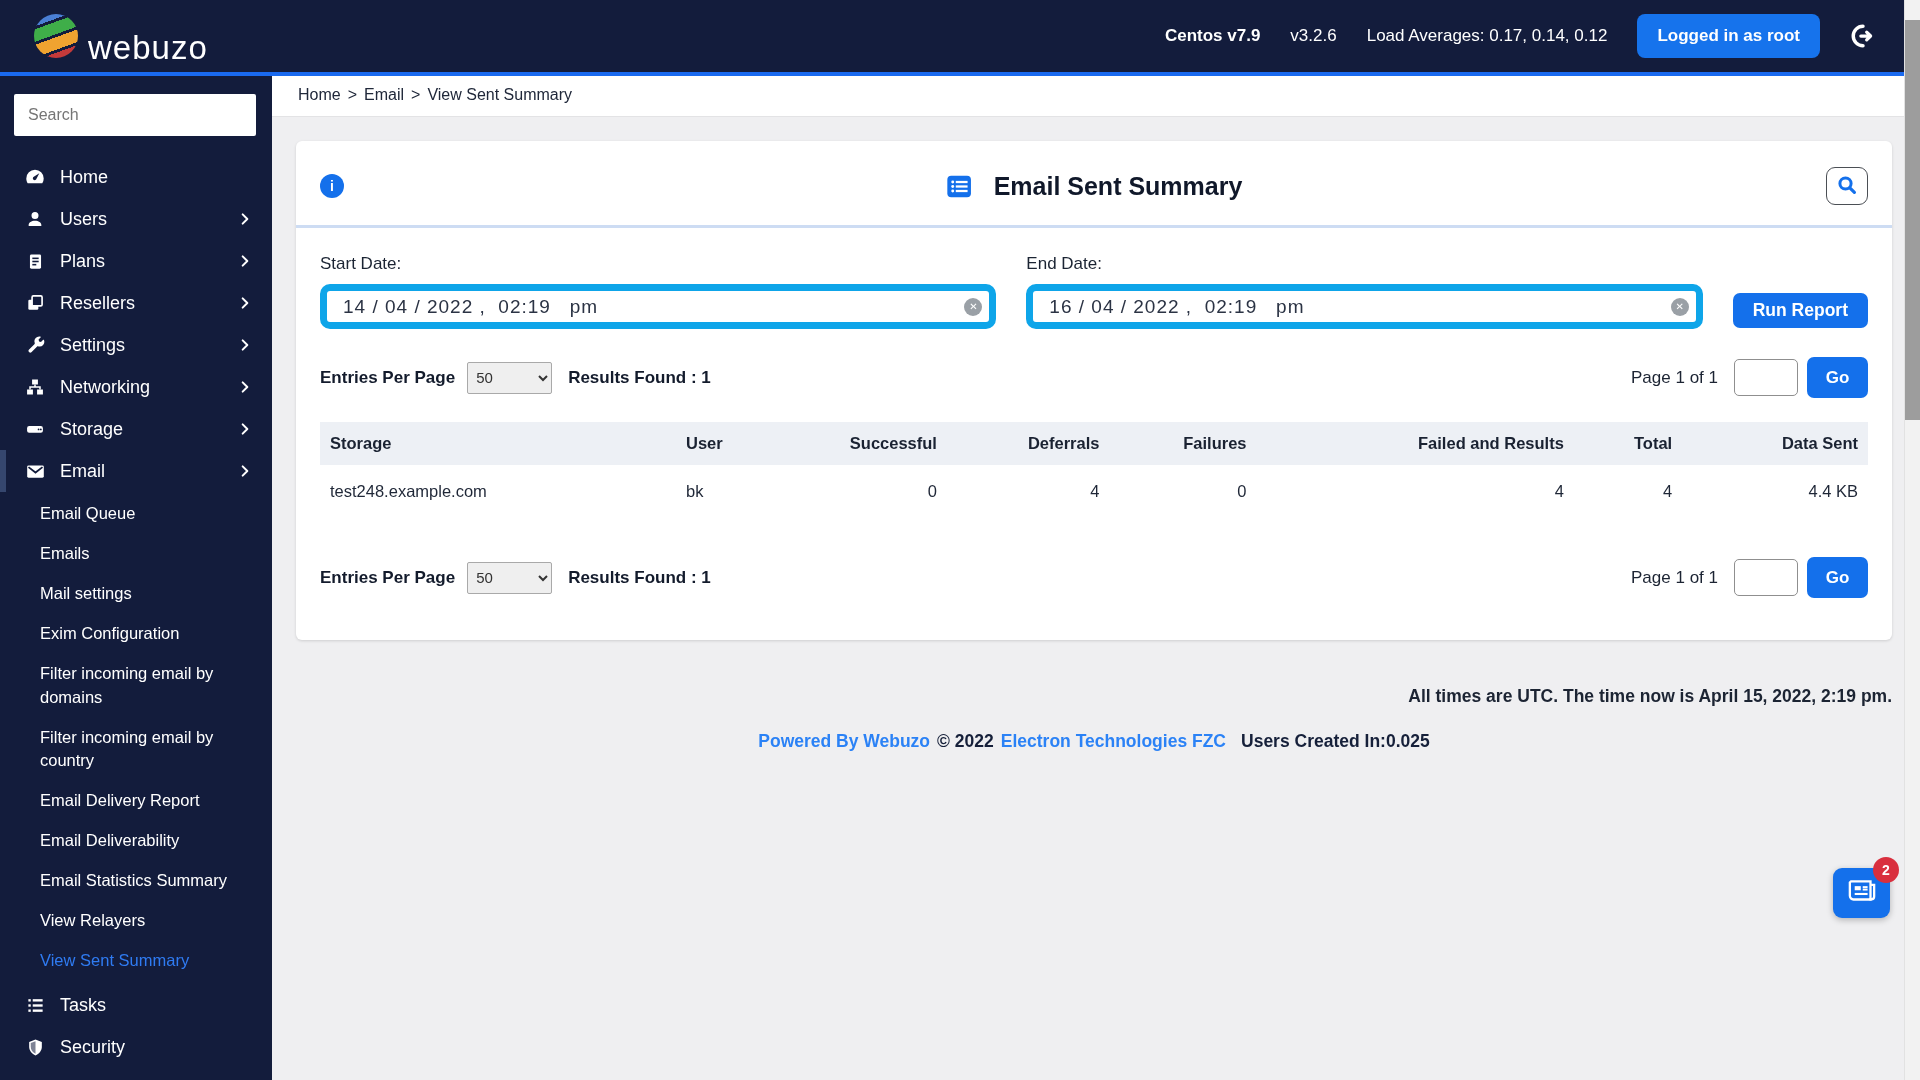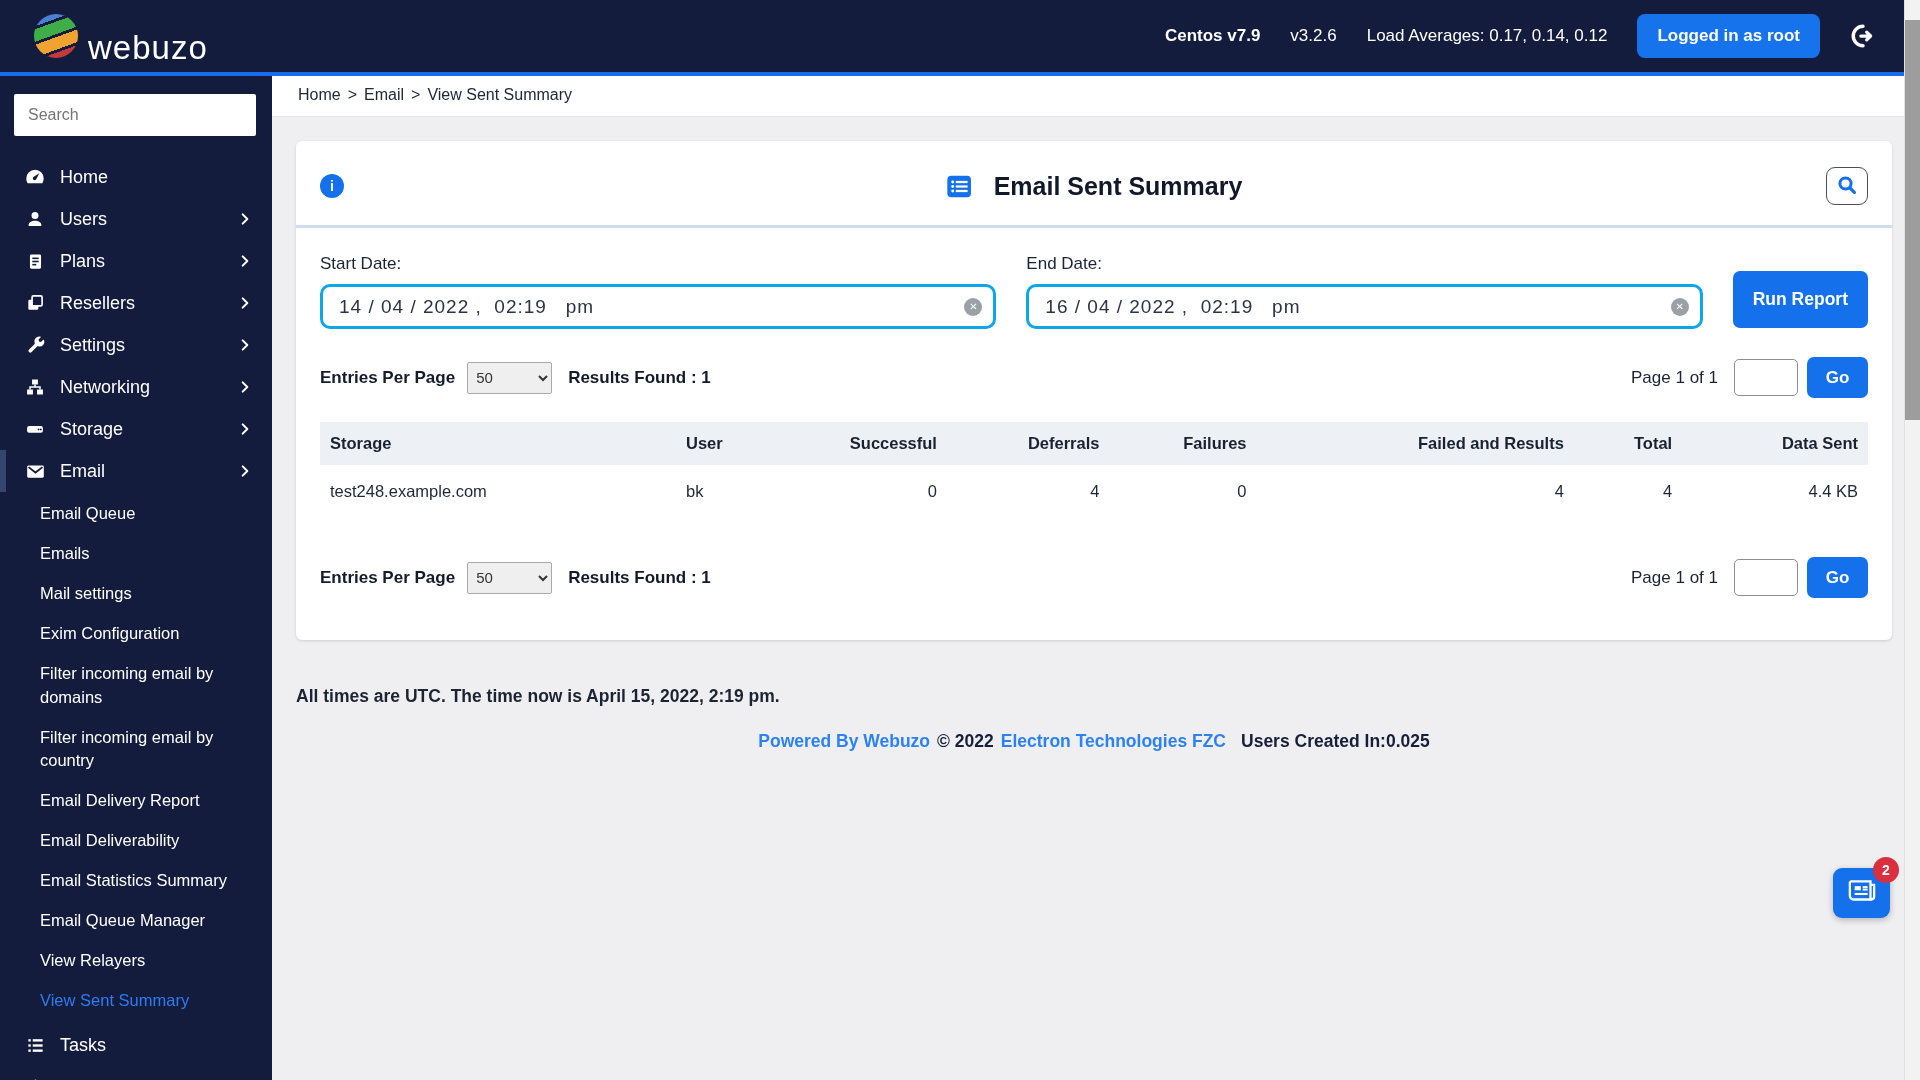--- a/index.html
+++ b/index.html
@@ -110,32 +110,32 @@
     background: #fff; border: 1.6px solid #4b4f55; border-radius: 9px;
     display: flex; align-items: center; justify-content: center; cursor: pointer;
   }
 
   
   .form-row { display: flex; align-items: flex-end; gap: 30px; padding: 26px 24px 4px; }
   .date-group { flex: 1; }
   .date-label { font-size: 17px; color: #1b2433; margin-bottom: 10px; display: block; }
   .date-wrap { position: relative; }
   .date-input {
-    width: 100%; height: 45px; border: 3px solid #0ea5e9; border-radius: 10px;
+    width: 100%; height: 45px; border: 7px solid #0ea5e9; border-radius: 10px;
     padding: 0 44px 0 16px; font-size: 19px; color: #2b3344; letter-spacing: 1px;
     outline: none; font-family: "Liberation Sans", sans-serif; background: #fff;
   }
   .clear-icon {
     position: absolute; right: 14px; top: 50%; transform: translateY(-50%);
     width: 18px; height: 18px; border-radius: 50%; background: #9aa0a6;
     color: #fff; font-size: 10px; display: flex; align-items: center; justify-content: center;
     cursor: pointer;
   }
   .run-report {
-    height: 57px; padding: 0 20px; background: #1470eb; color: #fff;
+    height: 35px; padding: 0 20px; background: #1470eb; color: #fff;
     border: none; border-radius: 7px; font-size: 17.5px; font-weight: 600;
     cursor: pointer; font-family: "Liberation Sans", sans-serif; margin-bottom: 1px;
     flex-shrink: 0;
   }
 
   
   .entries-row { display: flex; align-items: center; padding: 24px 24px 6px; font-size: 17px; }
   .entries-row.bottom { padding-top: 42px; }
   .epp-label { font-weight: 700; color: #131b2c; margin-right: 12px; }
   .epp-select {
@@ -160,21 +160,21 @@
   
   table.report { width: calc(100% - 48px); margin: 18px 24px 0; border-collapse: collapse; table-layout: fixed; }
   table.report th {
     background: #edf0f5; font-size: 16.5px; font-weight: 700; color: #1a2232;
     padding: 12px 10px; text-align: left;
   }
   table.report td { font-size: 16.5px; color: #1f2737; padding: 17px 10px 14px; text-align: left; }
   table.report th.num, table.report td.num { text-align: right; }
 
   
-  .time-note { text-align: left; margin-top: 46px; font-size: 17.5px; font-weight: 600; color: #1c2433; }
+  .time-note { text-align: right; margin-top: 46px; font-size: 17.5px; font-weight: 600; color: #1c2433; }
   .footer-line {
     text-align: center; margin-top: 24px; font-size: 17.5px; font-weight: 600;
     color: #16203a; display: flex; justify-content: center; gap: 7px;
   }
   .footer-link { color: #2b82f6; cursor: pointer; }
   .page-created { margin-left: 8px; }
 
   
   .floating-btn {
     position: absolute; right: 30px; top: 868px;
@@ -346,21 +346,20 @@
       <div class="submenu">
         <div class="submenu-item">Email Queue</div>
         <div class="submenu-item">Emails</div>
         <div class="submenu-item">Mail settings</div>
         <div class="submenu-item">Exim Configuration</div>
         <div class="submenu-item">Filter incoming email by domains</div>
         <div class="submenu-item">Filter incoming email by country</div>
         <div class="submenu-item">Email Delivery Report</div>
         <div class="submenu-item">Email Deliverability</div>
         <div class="submenu-item">Email Statistics Summary</div>
-        <div class="submenu-item">Email Queue Manager</div>
         <div class="submenu-item">View Relayers</div>
         <div class="submenu-item active">View Sent Summary</div>
       </div>
 
       <div class="nav-item">
         <span class="nicon">
           <svg width="19" height="19" viewBox="0 0 24 24">
               <rect x="3" y="4" width="3" height="3" fill="#fff"></rect>
               <rect x="8.5" y="4" width="12.5" height="3" fill="#fff"></rect>
               <rect x="3" y="10.5" width="3" height="3" fill="#fff"></rect>

